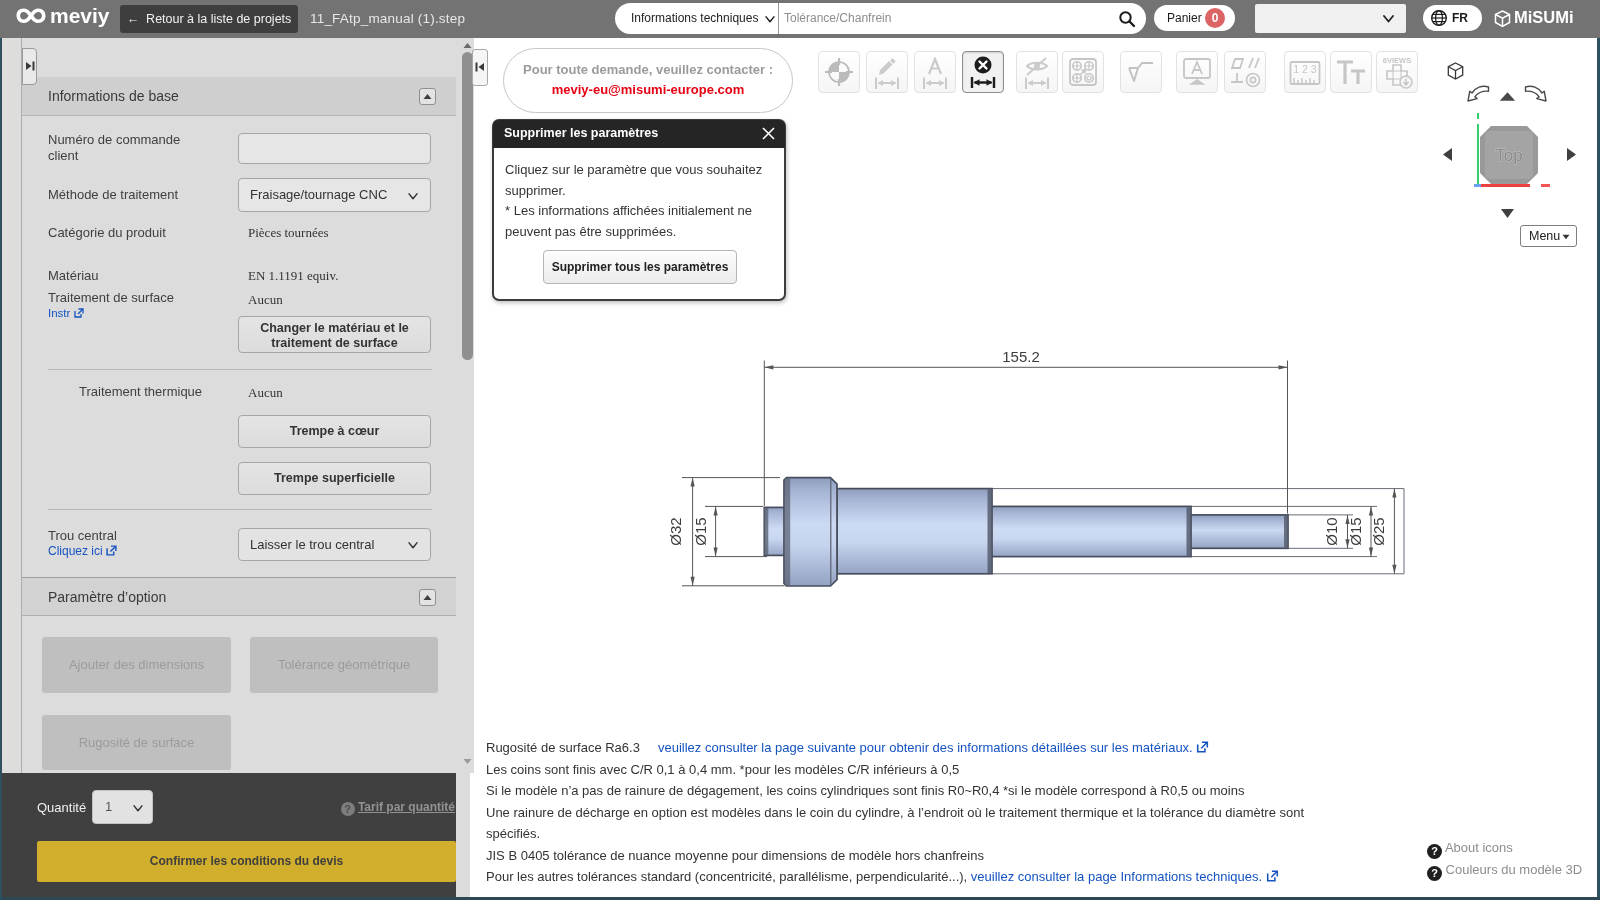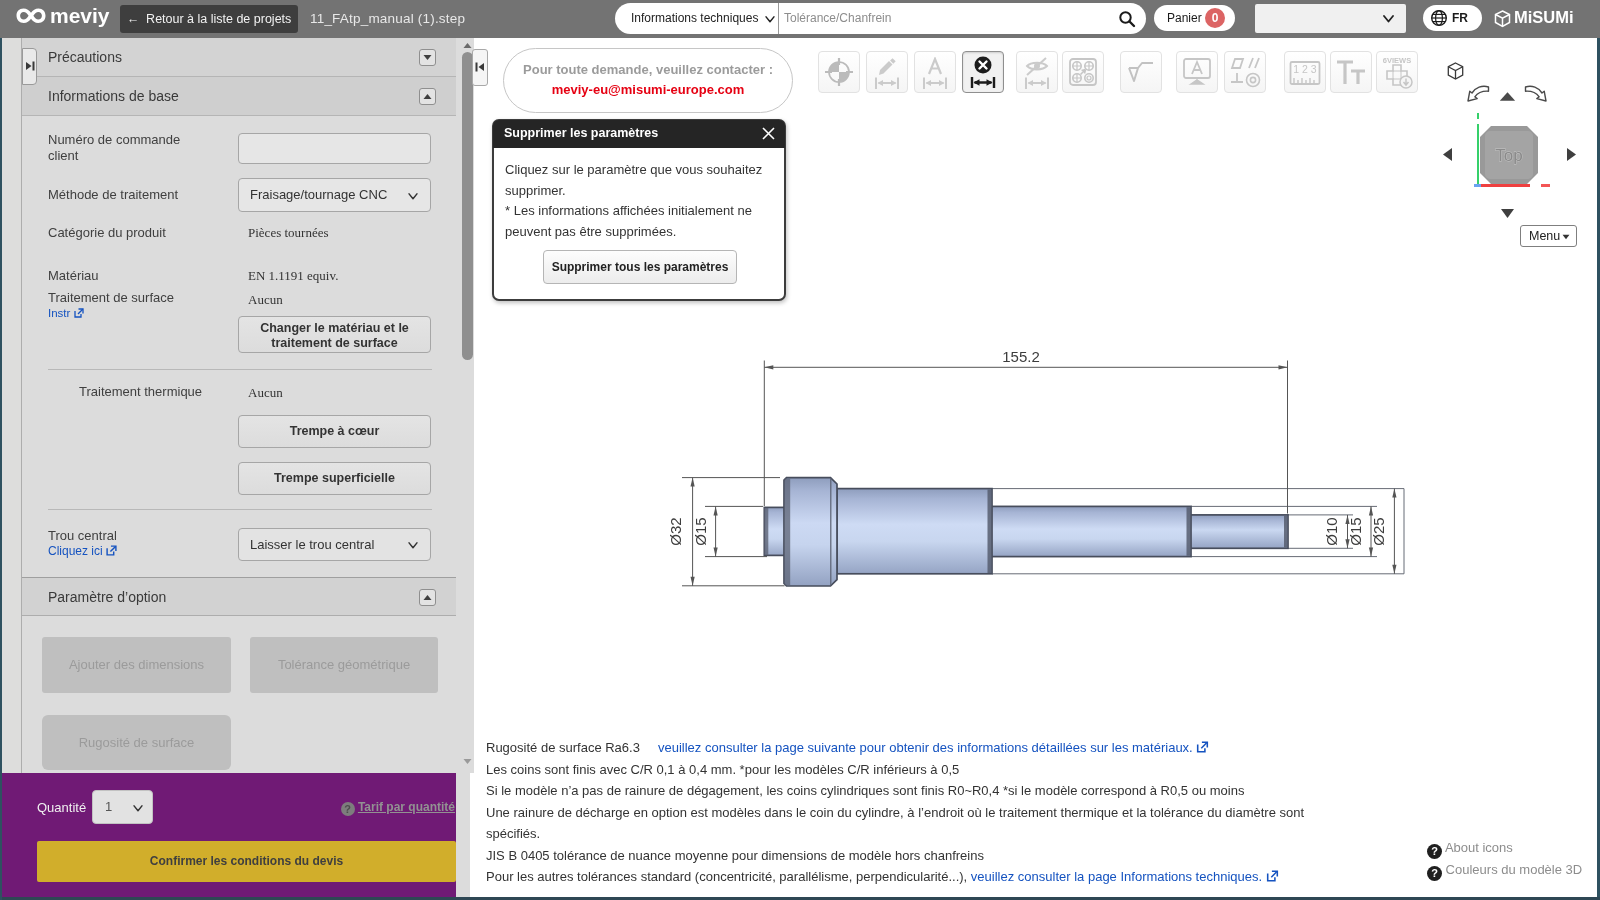--- a/index.html
+++ b/index.html
@@ -21,21 +21,21 @@
   .colbtn { position:absolute; left:397px; top:11px; width:17px; height:17px; border:1px solid #8f8f8f; border-radius:3px; background:#e3e3e3; color:#444; }
   .colbtn svg { display:block; margin:4px auto; }
   .flabel { position:absolute; left:48px; font-size:13px; color:#404040; line-height:16px; }
   .fvalue { position:absolute; left:248px; font-size:13px; color:#333;font-family:Liberation Serif, serif; }
   .ctl { position:absolute; left:238px; width:193px; border:1px solid #a6a6a6; border-radius:4px; background:#e6e6e6; }
   .btn { position:absolute; left:238px; width:193px; border:1px solid #a6a6a6; border-radius:4px; background:linear-gradient(#e4e4e4,#dcdcdc); color:#333; font-weight:bold; font-size:12.5px; text-align:center; }
   .link { color:#1553c0; text-decoration:none; }
   .hr { position:absolute; left:48px; width:384px; height:1px; background:#b8b8b8; }
   .gbtn { position:absolute; background:#bfbfbf; border-radius:3px; color:#9b9b9b; font-size:13px; text-align:center; }
   
-  #pfooter { position:absolute; left:2px; top:735px; width:454px; height:124px; background:#701a75;padding-left:20px; }
+  #pfooter { position:absolute; left:2px; top:735px; width:454px; height:124px; background:#404040;padding-left:20px; }
   #ybtn { position:absolute; left:35px; top:68px; width:419px; height:41px; background:#d1ae2b; border-radius:2px; color:#3f3f3f; font-size:12px; font-weight:bold; text-align:center; line-height:41px; }
   
   #sbar { position:absolute; left:459px; top:38px; width:15px; height:735px; background:#dcdcdc; }
   #sthumb { position:absolute; left:3px; top:14px; width:11px; height:308px; background:#8f8f8f; border-radius:6px; }
   
   #canvas { position:absolute; left:474px; top:38px; width:1119px; height:859px; background:#fff; }
   #rstrip { position:absolute; left:1597px; top:38px; width:3px; height:862px; background:#2e5160; }
   #bstrip { position:absolute; left:0; top:897px; width:1600px; height:3px; background:#2e4754; }
   .tbtn { position:absolute; top:51px; width:42px; height:42px; border:1px solid #e2e2e2; border-radius:4px; background:linear-gradient(#ffffff,#f5f5f5); }
   .tbtn svg { display:block; margin:0 auto; }
@@ -95,28 +95,20 @@
 
   <div style="position:absolute;left:0;top:0;width:22px;height:735px;background:#dddddc;border-right:1px solid #adadad;"></div>
 
   <div style="position:absolute;left:22px;top:10px;width:15px;height:37px;background:#e9e9e9;border:1px solid #9a9a9a;border-radius:0 4px 4px 0;z-index:3;">
     <svg width="10" height="10" viewBox="0 0 10 10" style="display:block;margin:12px auto 0;">
         <path d="M1 1 L6.5 5 L1 9 Z" fill="#3a3a3a"></path>
         <rect x="7.5" y="0.5" width="2" height="9" fill="#3a3a3a"></rect>
       </svg>
   </div>
 
-  <div class="sechead" style="top:0;">
-    <span class="t">Précautions</span>
-    <div class="colbtn">
-        <svg width="9" height="7" viewBox="0 0 9 7">
-          <path d="M0.5 1 L4.5 6 L8.5 1 Z" fill="#3f3f3f"></path>
-        </svg>
-      </div>
-  </div>
 
   <div class="sechead" style="top:39px;background:#cfcfcf;">
     <span class="t">Informations de base</span>
     <div class="colbtn">
         <svg width="9" height="7" viewBox="0 0 9 7">
           <path d="M0.5 6 L4.5 1 L8.5 6 Z" fill="#3f3f3f"></path>
         </svg>
       </div>
   </div>
 
@@ -167,21 +159,21 @@
   <div class="sechead" style="top:539px;background:#d2d2d2;border-top:1px solid #9f9f9f;border-bottom:1px solid #adadad;">
     <span class="t">Paramètre d’option</span>
     <div class="colbtn">
         <svg width="9" height="7" viewBox="0 0 9 7">
           <path d="M0.5 6 L4.5 1 L8.5 6 Z" fill="#3f3f3f"></path>
         </svg>
       </div>
   </div>
   <div class="gbtn" style="left:42px;top:599px;width:189px;height:56px;line-height:56px;">Ajouter des dimensions</div>
   <div class="gbtn" style="left:250px;top:599px;width:188px;height:56px;line-height:56px;">Tolérance géométrique</div>
-  <div class="gbtn" style="left:42px;top:677px;width:189px;height:55px;line-height:55px;border-radius:6px;">Rugosité de surface</div>
+  <div class="gbtn" style="left:42px;top:677px;width:189px;height:55px;line-height:55px;">Rugosité de surface</div>
 
   <div id="pfooter">
     <span style="position:absolute;left:35px;top:27px;font-size:13px;color:#f0f0f0;">Quantité</span>
     <div style="position:absolute;left:90px;top:17px;width:61px;height:34px;background:#e2e2e2;border-radius:4px;border:1px solid #c2c2c2;">
       <span style="position:absolute;left:12px;top:0;line-height:32px;font-size:13px;color:#555;">1</span>
       <svg style="position:absolute;right:9px;top:14px;" width="10" height="7" viewBox="0 0 11 8">
           <path d="M1 1 L5.5 6.5 L10 1" fill="none" stroke="#333" stroke-width="1.7" stroke-linecap="round" stroke-linejoin="round"></path>
         </svg>
     </div>
     <div style="position:absolute;right:1px;top:27px;font-size:12px;color:#929292;">

